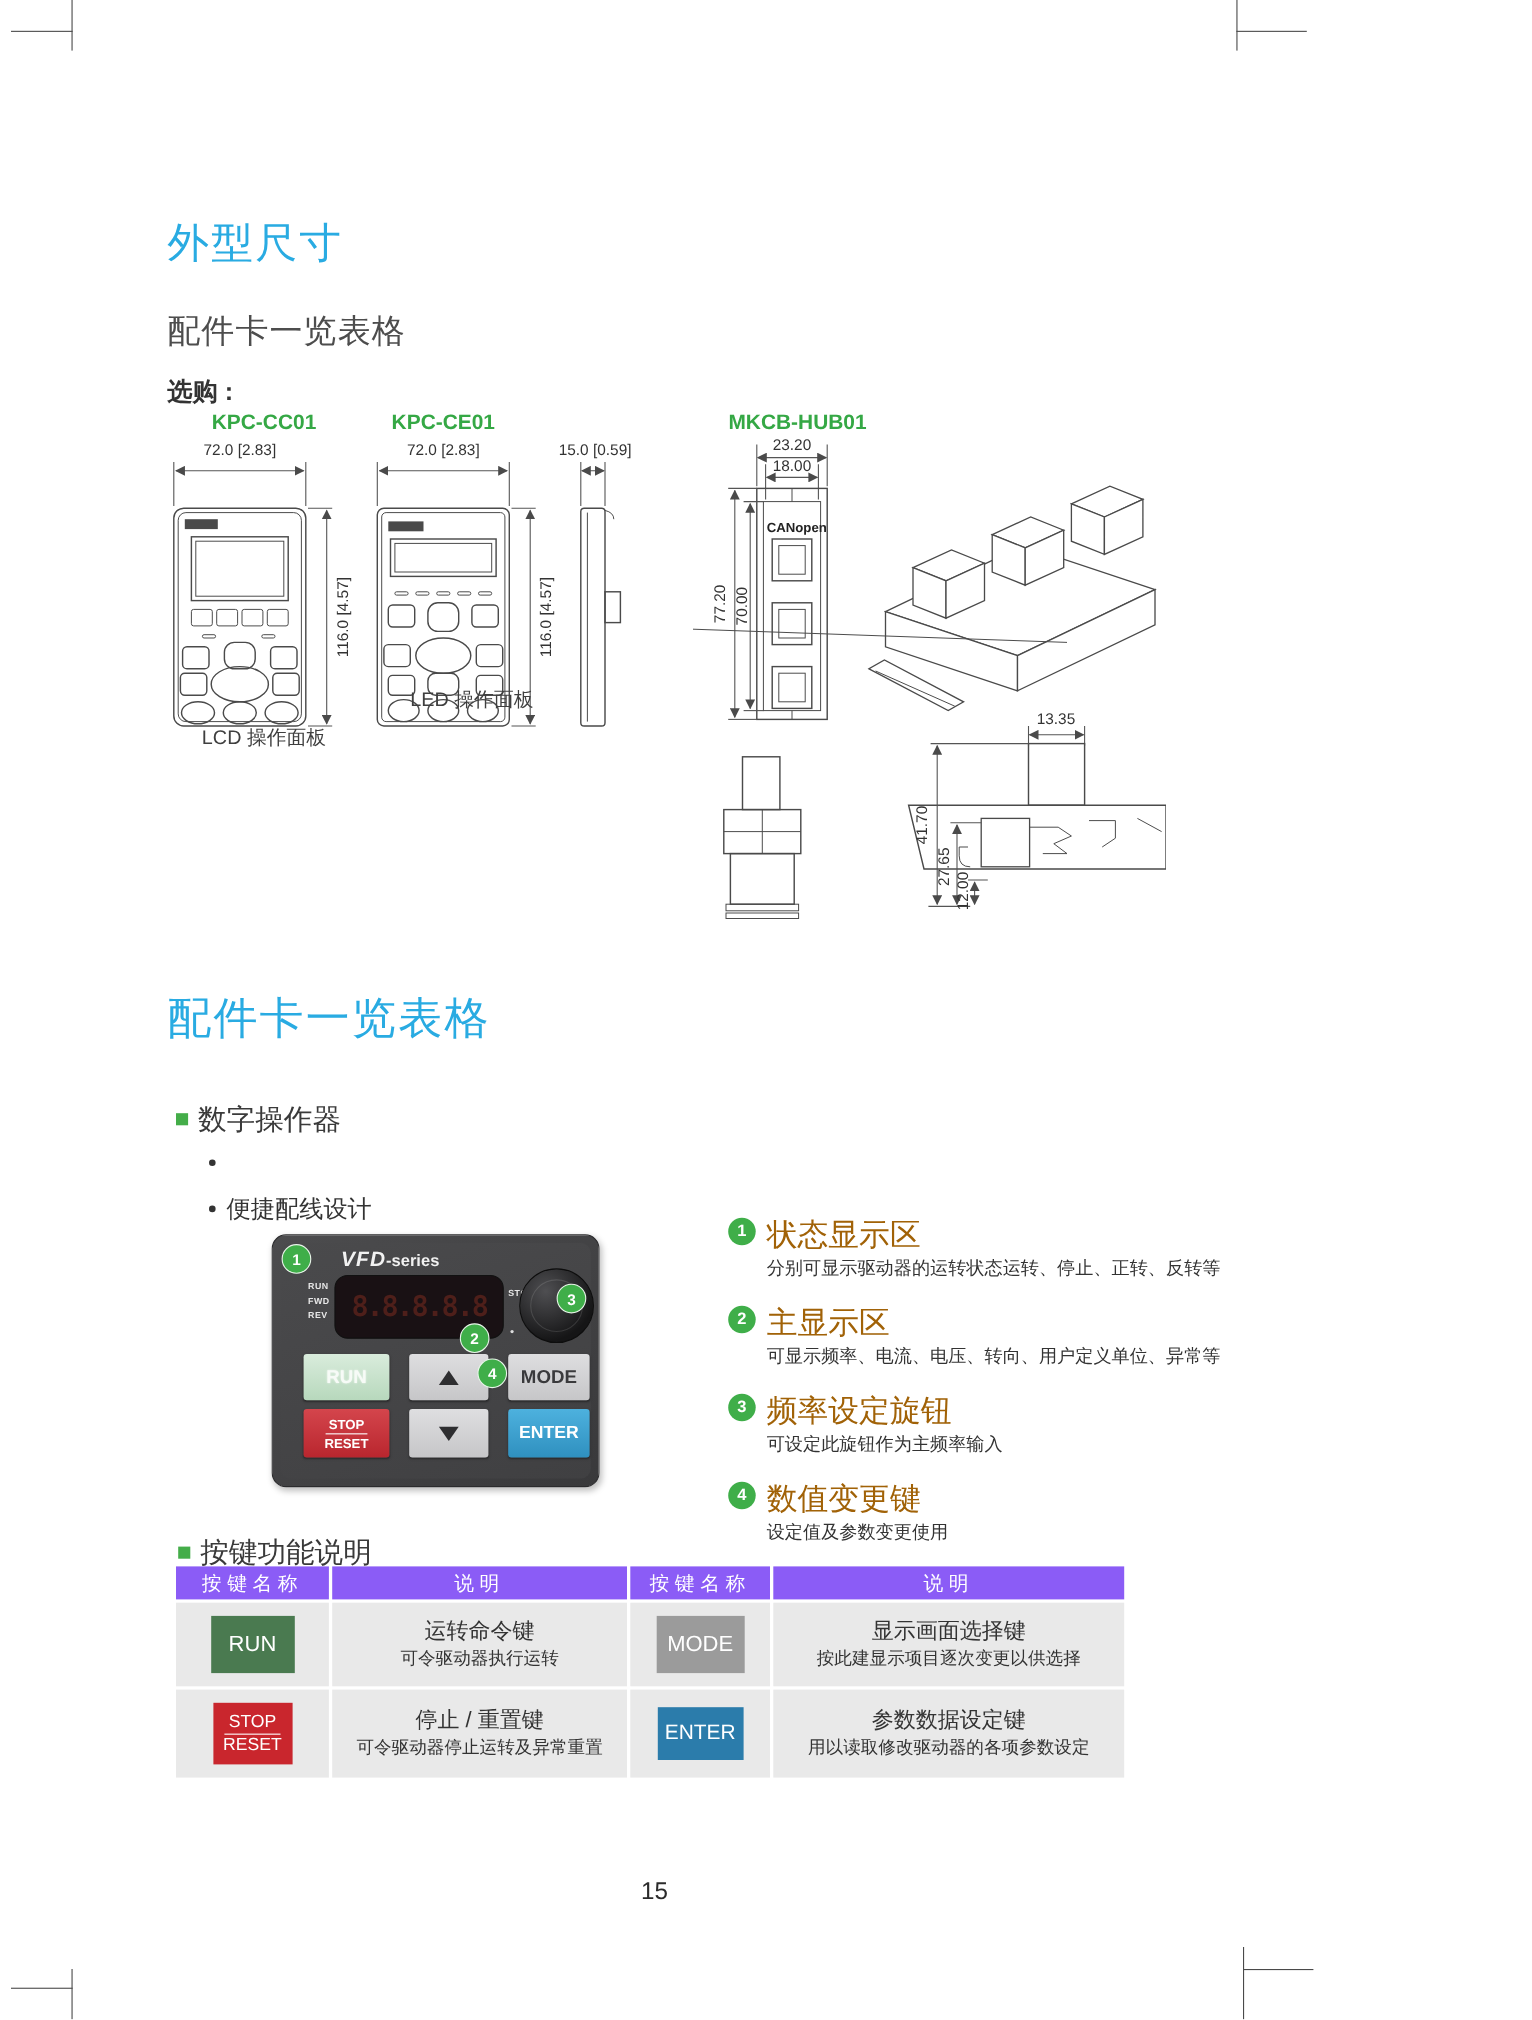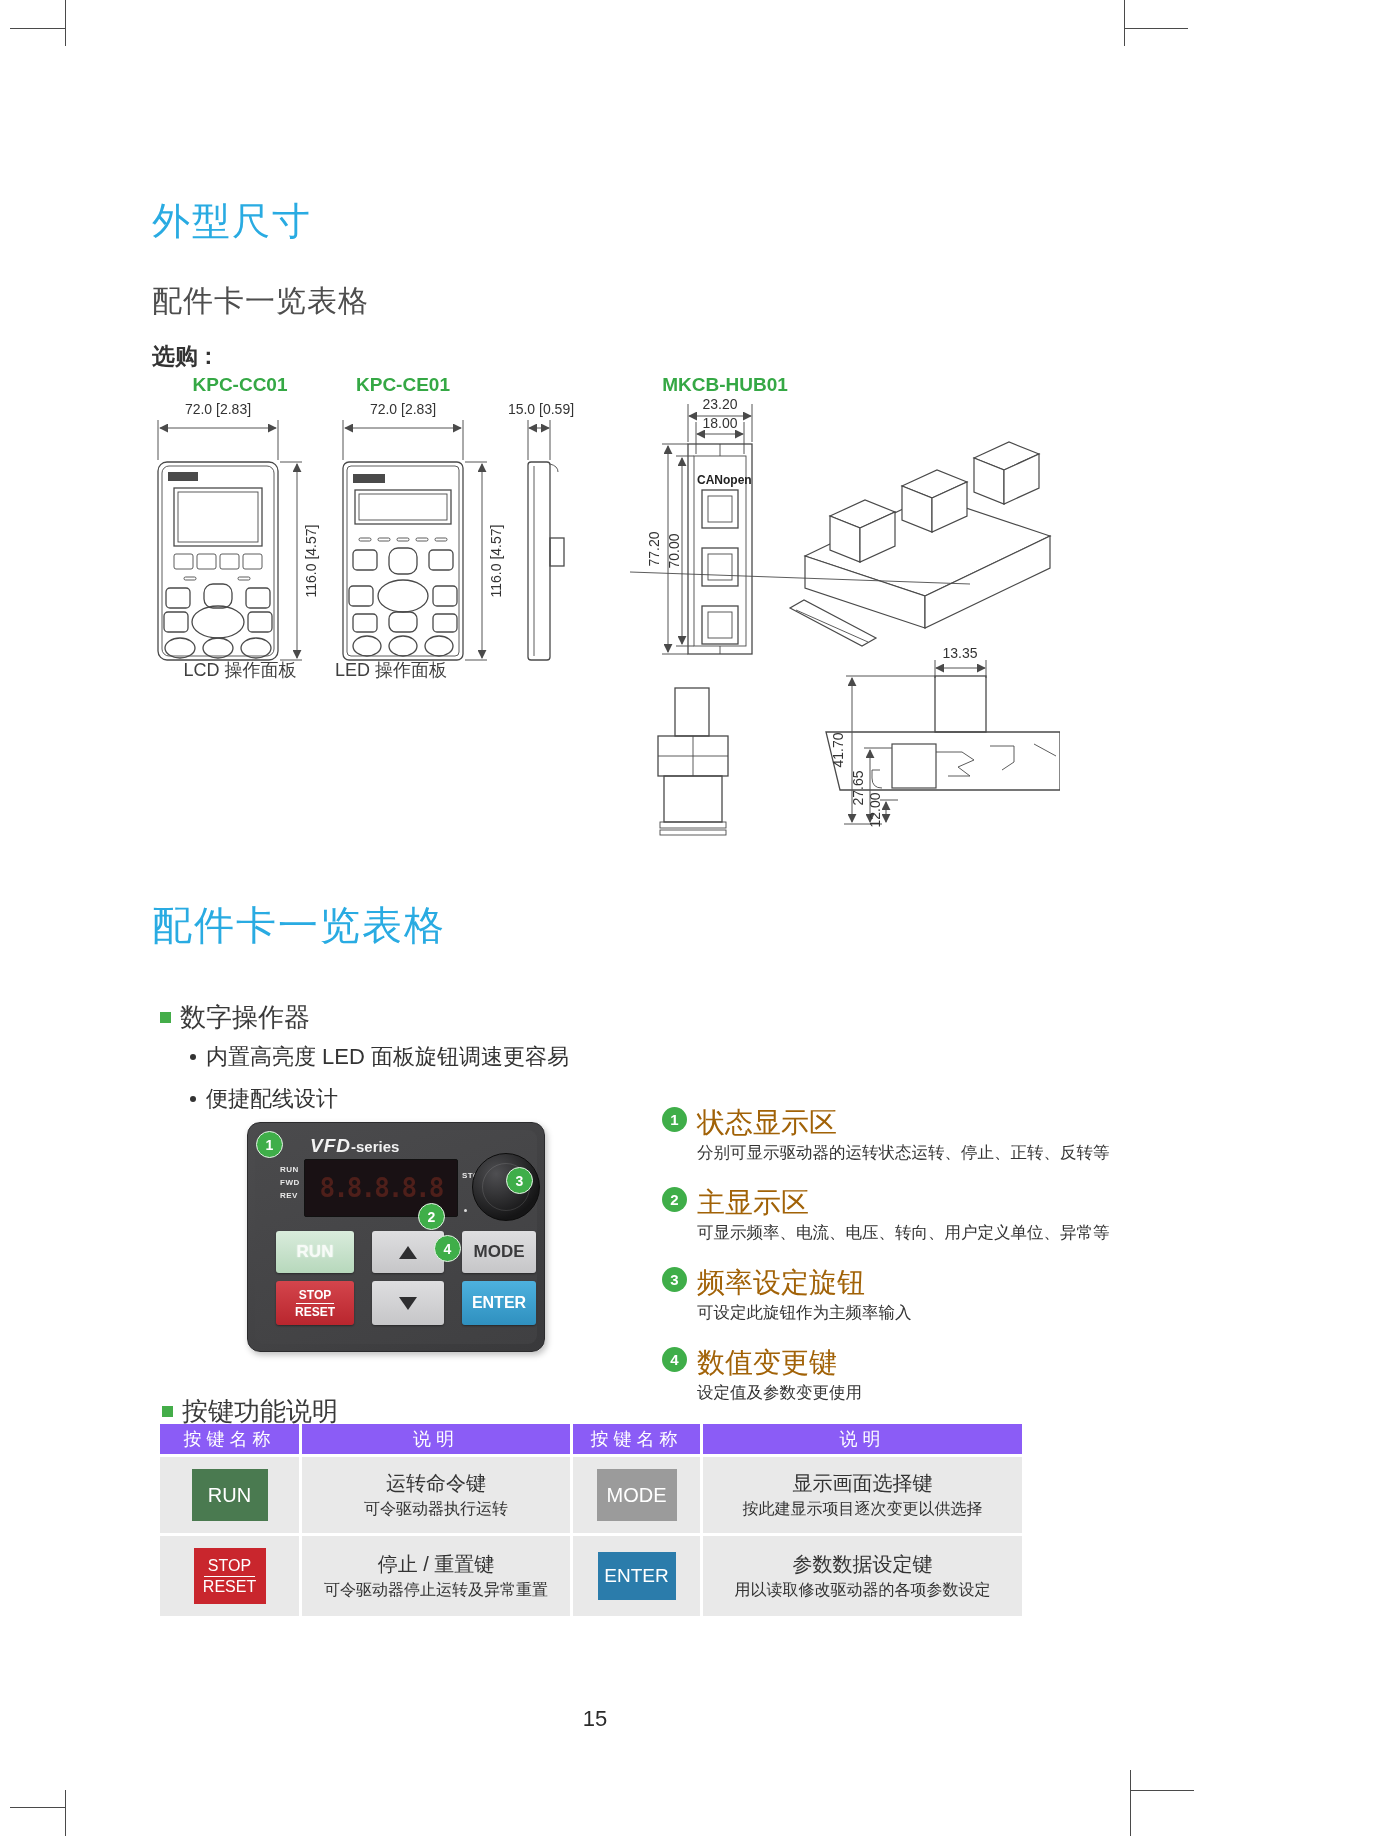--- a/index.html
+++ b/index.html
@@ -32,21 +32,21 @@
 
   
   #photo{position:absolute;left:247px;top:1122px;width:296px;height:228px;
          background:linear-gradient(145deg,#4c4c4e,#39393b);border-radius:13px;
          border:1px solid #2b2b2d;box-shadow:2px 3px 6px rgba(0,0,0,.25);}
   #photo .face{position:absolute;left:7px;top:7px;right:7px;bottom:7px;border-radius:9px;
          background:linear-gradient(160deg,#4a4a4c,#404042);}
   .brand{position:absolute;left:62px;top:12px;color:#f2f2f2;font-size:19px;font-weight:bold;font-style:italic;letter-spacing:1px;}
   .brand .sfx{font-size:15px;font-weight:bold;font-style:normal;letter-spacing:0;}
   .lcd{position:absolute;left:56px;top:36px;width:152px;height:56px;background:#191114;
-       border-radius:2px;border:1px solid #111;display:flex;align-items:center;justify-content:center;}
+       border-radius:12px;border:1px solid #111;display:flex;align-items:center;justify-content:center;}
   .lcd .seg{font-family:"DejaVu Sans Mono",monospace;font-weight:bold;font-size:26px;color:#4e1f1a;letter-spacing:-2px;}
   .stat{position:absolute;color:#e8e8e8;font-size:8px;font-weight:bold;letter-spacing:.5px;}
   .knob{position:absolute;left:224px;top:30px;width:66px;height:66px;border-radius:50%;
         background:radial-gradient(circle at 35% 30%,#4f4f52,#151516 72%);border:1px solid #0d0d0d;}
   .knob:after{content:"";position:absolute;left:9px;top:9px;right:9px;bottom:9px;border-radius:50%;
         border:1px solid rgba(255,255,255,.12);}
   .knob-dot{position:absolute;left:216px;top:86px;width:3px;height:3px;border-radius:50%;background:#ddd;}
   .pkey{position:absolute;border-radius:3px;display:flex;align-items:center;justify-content:center;
         font-weight:bold;box-shadow:0 1px 2px rgba(0,0,0,.4);}
   .pkey.gray{background:linear-gradient(#dedee0,#c6c6c8);color:#3a3a3c;}
@@ -180,21 +180,21 @@
     <text class="dimt" text-anchor="middle" transform="rotate(-90 166 163)" x="166" y="163">116.0 [4.57]</text>
     <text x="206" y="16" text-anchor="middle" class="dimt">15.0 [0.59]</text>
     <line class="dim" x1="193" y1="22" x2="193" y2="62"></line>
       <line class="dim" x1="215" y1="22" x2="215" y2="62"></line>
     <line class="dim" x1="194" y1="30" x2="214" y2="30" marker-start="url(#ar)" marker-end="url(#ar)"></line>
     <rect class="oline" x="193" y="64" width="22" height="198" rx="3"></rect>
     <line class="oline thin" x1="199" y1="68" x2="199" y2="258"></line>
     <path class="oline thin" d="M215,66 q8,2 8,8"></path>
     <rect class="oline" x="215" y="140" width="14" height="28"></rect>
   </svg>
-  <div class="caption" style="left:335px;top:658px;width:150px;text-align:left;">LED 操作面板</div>
+  <div class="caption" style="left:335px;top:624px;width:150px;text-align:right;">LED 操作面板</div>
 
   <svg class="abs" style="left:630px;top:396px;" width="430" height="470" viewBox="0 0 430 470">
 
     <text x="90" y="13" text-anchor="middle" class="dimt">23.20</text>
     <line class="dim" x1="58" y1="8" x2="58" y2="46"></line>
       <line class="dim" x1="122" y1="8" x2="122" y2="46"></line>
     <line class="dim" x1="59" y1="20" x2="121" y2="20" marker-start="url(#ar)" marker-end="url(#ar)"></line>
     <text x="90" y="32" text-anchor="middle" class="dimt">18.00</text>
     <line class="dim" x1="66" y1="26" x2="66" y2="58"></line>
       <line class="dim" x1="114" y1="26" x2="114" y2="58"></line>
@@ -275,21 +275,20 @@
       <line class="dim" x1="256" y1="406" x2="256" y2="426" marker-start="url(#ar)" marker-end="url(#ar)"></line>
       <text class="dimt" text-anchor="middle" transform="rotate(-90 250 414)" x="250" y="414">12.00</text>
     </g>
   </svg>
 
   <div class="h-blue2" style="left:152px;top:898px;">配件卡一览表格</div>
 
   <div class="sq-bullet" style="left:160px;top:1012px;"></div>
   <div class="feat-title" style="left:180px;top:1000px;">数字操作器</div>
   <div class="dot-bullet" style="left:190px;top:1054px;"></div>
-  <div class="feat-item" style="left:206px;top:1042px;">内置高亮度 LED 面板旋钮调速更容易</div>
   <div class="dot-bullet" style="left:190px;top:1096px;"></div>
   <div class="feat-item" style="left:206px;top:1084px;">便捷配线设计</div>
 
   <div id="photo">
     <div class="face"></div>
     <div class="brand"><span>VFD</span><span class="sfx">-series</span></div>
     <div class="stat" style="left:32px;top:42px;">RUN</div>
     <div class="stat" style="left:32px;top:55px;">FWD</div>
     <div class="stat" style="left:32px;top:68px;">REV</div>
     <div class="lcd">

